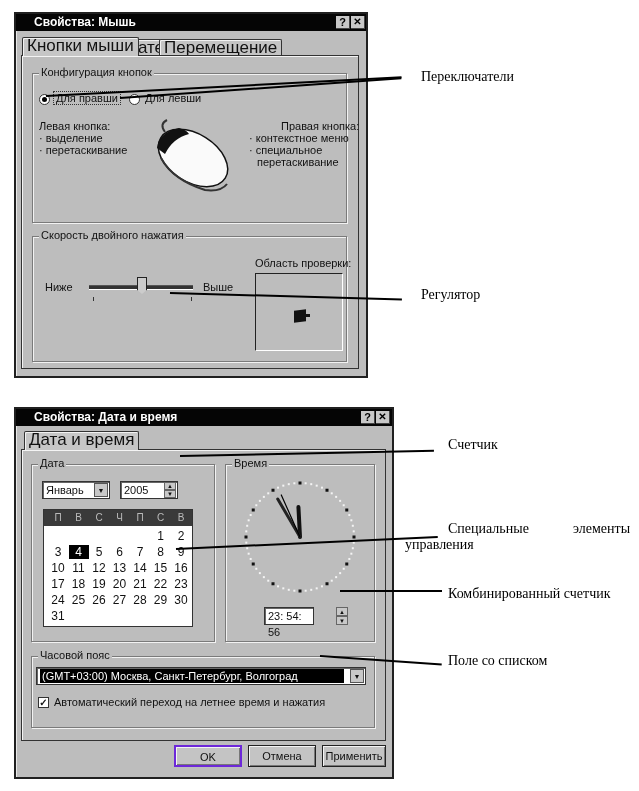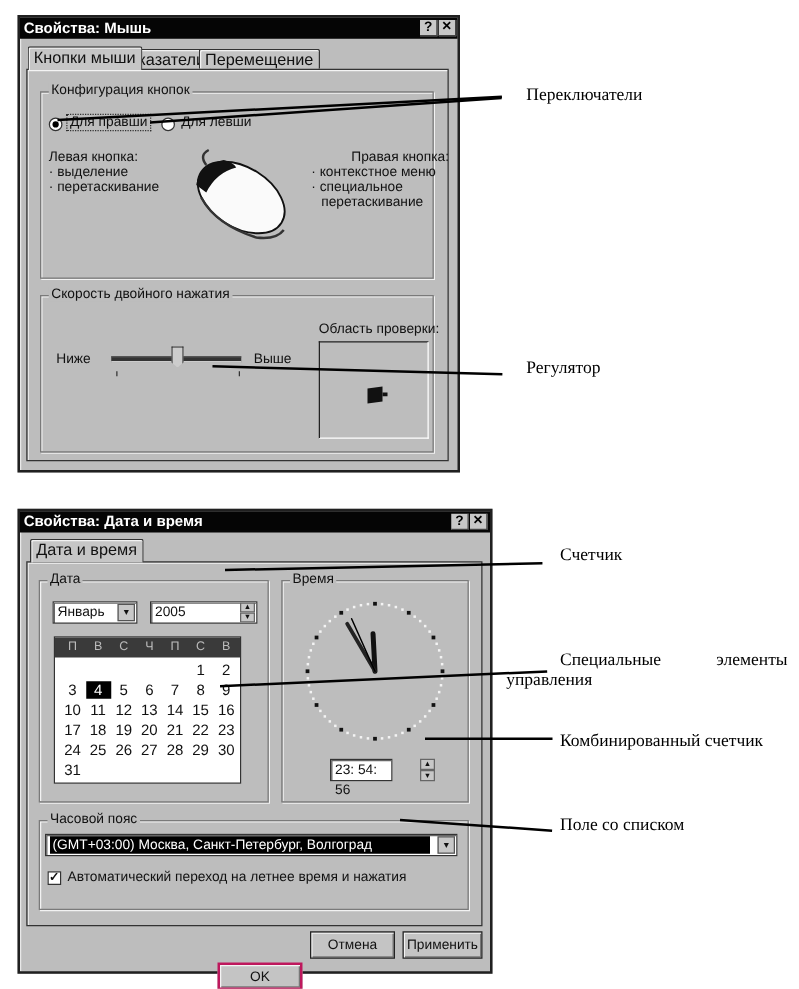--- a/index.html
+++ b/index.html
@@ -1,26 +1,26 @@
 <!DOCTYPE html>
 <html><head>
 <meta charset="utf-8">
 <style>
   html, body { margin:0; padding:0; }
   body { width:639px; height:791px; background:#ffffff; position:relative; overflow:hidden;
          font-family:"Liberation Sans", sans-serif; font-size:11px; color:#111; }
   .win { position:absolute; background:#bdbdbd; border:2px solid #202020;
          box-shadow: inset 1px 1px 0 #e8e8e8; }
   .titlebar { position:absolute; left:0; right:0; top:0; height:17px; background:#050505; color:#fff;
-              font-weight:bold; font-size:12px; line-height:17px; padding-left:3px; box-sizing:border-box; }
+              font-weight:bold; font-size:12px; line-height:17px; padding-left:18px; box-sizing:border-box; }
   .tbtn { position:absolute; top:2px; width:13px; height:12px; background:#c8c8c8; color:#000;
           font-size:11px; font-weight:bold; line-height:12px; text-align:center;
           border-right:1px solid #444; border-bottom:1px solid #444; }
   .tab { position:absolute; background:#c4c4c4; border:1px solid #333; border-bottom:none; height:16px;
-         line-height:16px; padding:0 4px; font-size:13px; box-sizing:border-box; border-radius:2px 2px 0 0;
+         line-height:16px; padding:0 4px; font-size:17px; box-sizing:border-box; border-radius:2px 2px 0 0;
          box-shadow: inset 1px 1px 0 #f2f2f2; }
   .tab.active { height:19px; z-index:2; background:#c6c6c6; }
   .panel { position:absolute; border:1px solid #333; box-shadow: inset 1px 1px 0 #f4f4f4; }
   .group { position:absolute; border:1px solid #7a7a7a; box-shadow: 1px 1px 0 #f2f2f2, inset 1px 1px 0 #f2f2f2; }
   .legend { position:absolute; top:-8px; left:6px; background:#bdbdbd; padding:0 2px; font-size:11px; }
   .lbl { position:absolute; white-space:nowrap; font-size:11px; }
   .radio { position:absolute; width:9px; height:9px; border-radius:50%; background:#fff; border:1px solid #333; }
   .radio.on::after { content:""; position:absolute; left:2px; top:2px; width:5px; height:5px; border-radius:50%; background:#000; }
   .annot { position:absolute; font-family:"Liberation Serif", serif; font-size:14px; color:#000; white-space:nowrap; }
   .line { position:absolute; height:1.5px; background:#000; transform-origin:0 50%; }
@@ -30,21 +30,21 @@
            font-size:7px; text-align:center; line-height:13px; }
   .spin { position:absolute; width:12px; background:#c8c8c8; border:1px solid #666; box-sizing:border-box;
           font-size:6px; text-align:center; }
   .cal { position:absolute; background:#fff; border:1px solid #333; }
   .calhead { position:absolute; left:0; right:0; top:0; height:16px; background:#3a3a3a; }
   .dow, .day { position:absolute; width:20px; text-align:center; font-size:12px; }
   .dow { color:#bbb; font-size:10px; top:2px; }
   .day.sel { background:#000; color:#fff; }
   .btn { position:absolute; height:22px; background:#c4c4c4; border:1px solid #222; box-sizing:border-box;
          box-shadow: inset 1px 1px 0 #f4f4f4, inset -1px -1px 0 #777; text-align:center; line-height:20px; font-size:11px; }
-  .btn.def { border:2px solid #be185d;margin-top:25px; }
+  .btn.def { border:2px solid #6d28d9; }
   .checkbox { position:absolute; width:11px; height:11px; background:#fff; border:1px solid #333; box-sizing:border-box;
               font-size:10px; line-height:9px; text-align:center; font-weight:bold; }
 </style>
 </head>
 <body>
 
 <div class="win" style="left:14px;top:12px;width:350px;height:362px;">
   <div class="titlebar">
     <span>Свойства: Мышь</span>
     <div class="tbtn" style="right:16px;">?</div>
@@ -108,21 +108,21 @@
   <div class="tab active" style="left:8px;top:22px;">Дата и время</div>
 
   <div class="panel" style="left:5px;top:40px;width:363px;height:290px;">
 
     <div class="group" style="left:9px;top:14px;width:182px;height:176px;">
       <span class="legend">Дата</span>
       <div class="field" style="left:10px;top:16px;width:68px;height:18px;">
         <span>Январь</span>
         <div class="ddbtn" style="right:1px;top:1px;">▼</div>
       </div>
-      <div class="field" style="left:88px;top:16px;width:86px;height:18px;">
+      <div class="field" style="left:88px;top:16px;width:58px;height:18px;">
         <span>2005</span>
         <div class="spin" style="right:1px;top:0px;height:8px;line-height:7px;">▲</div>
         <div class="spin" style="right:1px;top:8px;height:8px;line-height:7px;">▼</div>
       </div>
       <div class="cal" id="calendar" style="left:11px;top:44px;width:148px;height:116px;">
         <div class="calhead">
             <span class="dow" style="left: 4px;">П</span>
             <span class="dow" style="left: 24.5px;">В</span>
             <span class="dow" style="left: 45px;">С</span>
             <span class="dow" style="left: 65.5px;">Ч</span>

